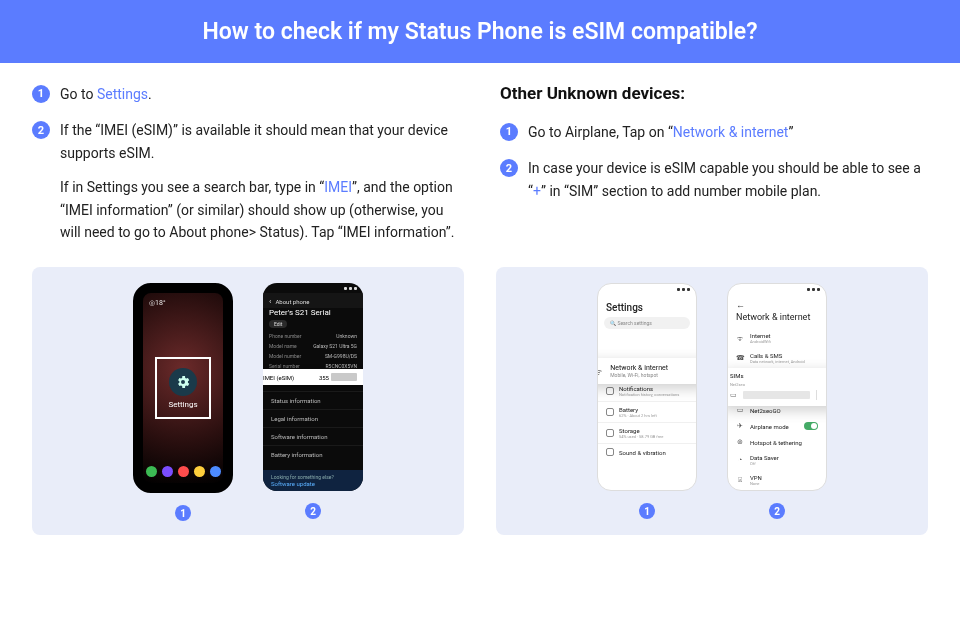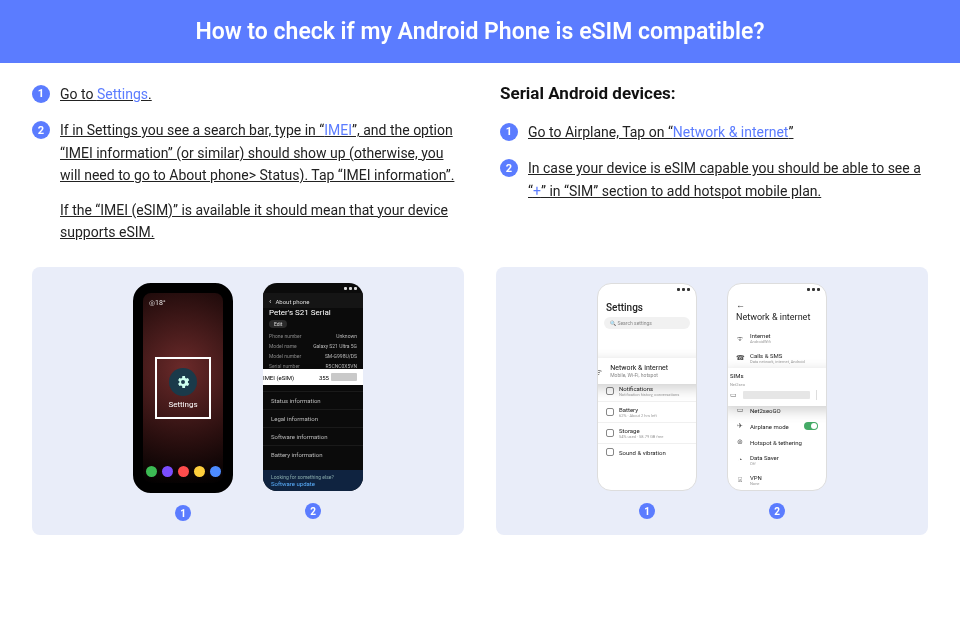--- a/index.html
+++ b/index.html
@@ -44,21 +44,21 @@
     border-radius: 50%;
     background: #5b7cff;
     color: #fff;
     font-size: 11px;
     font-weight: 700;
     display: flex;
     align-items: center;
     justify-content: center;
     margin-top: 2px;
   }
-  .step-body { flex: 1; text-decoration: underline; }
+  .step-body { flex: 1; }
   .step-body p + p { margin-top: 12px; }
   .kw { color: #5b7cff; }
   .panels {
     display: flex;
     padding: 10px 32px 12px 32px;
     gap: 32px;
   }
   .panel {
     flex: 1;
     background: #e9edf9;
@@ -182,64 +182,64 @@
   .net .sims-pop .sh{font-size:6px;color:#111;margin-bottom:3px;}
   .net .sims-pop .srow{display:flex;align-items:center;gap:6px;}
   .net .sims-pop .simic{font-size:7px;color:#666;}
   .net .sims-pop .provider{flex:1;height:8px;background:#e6e6e6;border-radius:1px;}
   .net .sims-pop .plus{font-size:9px;color:#888;padding:0 3px;}
 </style>
 </head>
 <body>
 
 <div class="header">
-  <span>How to check if my Android Phone is eSIM compatible?</span>
+  <span>How to check if my Status Phone is eSIM compatible?</span>
 </div>
 
 <div class="columns">
 
   <div class="col">
 
     <div class="step">
       <div class="step-badge">1</div>
       <div class="step-body">
         <p>
           <span>Go to </span><span class="kw">Settings</span><span>.</span>
         </p>
       </div>
     </div>
 
     <div class="step">
       <div class="step-badge">2</div>
       <div class="step-body">
+        <p>If the “IMEI (eSIM)” is available it should mean that your device supports eSIM.</p>
         <p>
           <span>If in Settings you see a search bar, type in “</span><span class="kw">IMEI</span><span>”, and the option “IMEI information” (or similar) should show up (otherwise, you will need to go to About phone&gt; Status). Tap “IMEI information”.</span>
         </p>
-        <p>If the “IMEI (eSIM)” is available it should mean that your device supports eSIM.</p>
       </div>
     </div>
   </div>
 
   <div class="col">
-    <div class="section-title">Serial Android devices:</div>
+    <div class="section-title">Other Unknown devices:</div>
 
     <div class="step">
       <div class="step-badge">1</div>
       <div class="step-body">
         <p>
           <span>Go to Airplane, Tap on “</span><span class="kw">Network &amp; internet</span><span>”</span>
         </p>
       </div>
     </div>
 
     <div class="step">
       <div class="step-badge">2</div>
       <div class="step-body">
         <p>
-          <span>In case your device is eSIM capable you should be able to see a “</span><span class="kw">+</span><span>” in “SIM” section to add hotspot mobile plan.</span>
+          <span>In case your device is eSIM capable you should be able to see a “</span><span class="kw">+</span><span>” in “SIM” section to add number mobile plan.</span>
         </p>
       </div>
     </div>
   </div>
 </div>
 
 <div class="panels">
 
   <div class="panel">
     <div class="shot-wrap">

